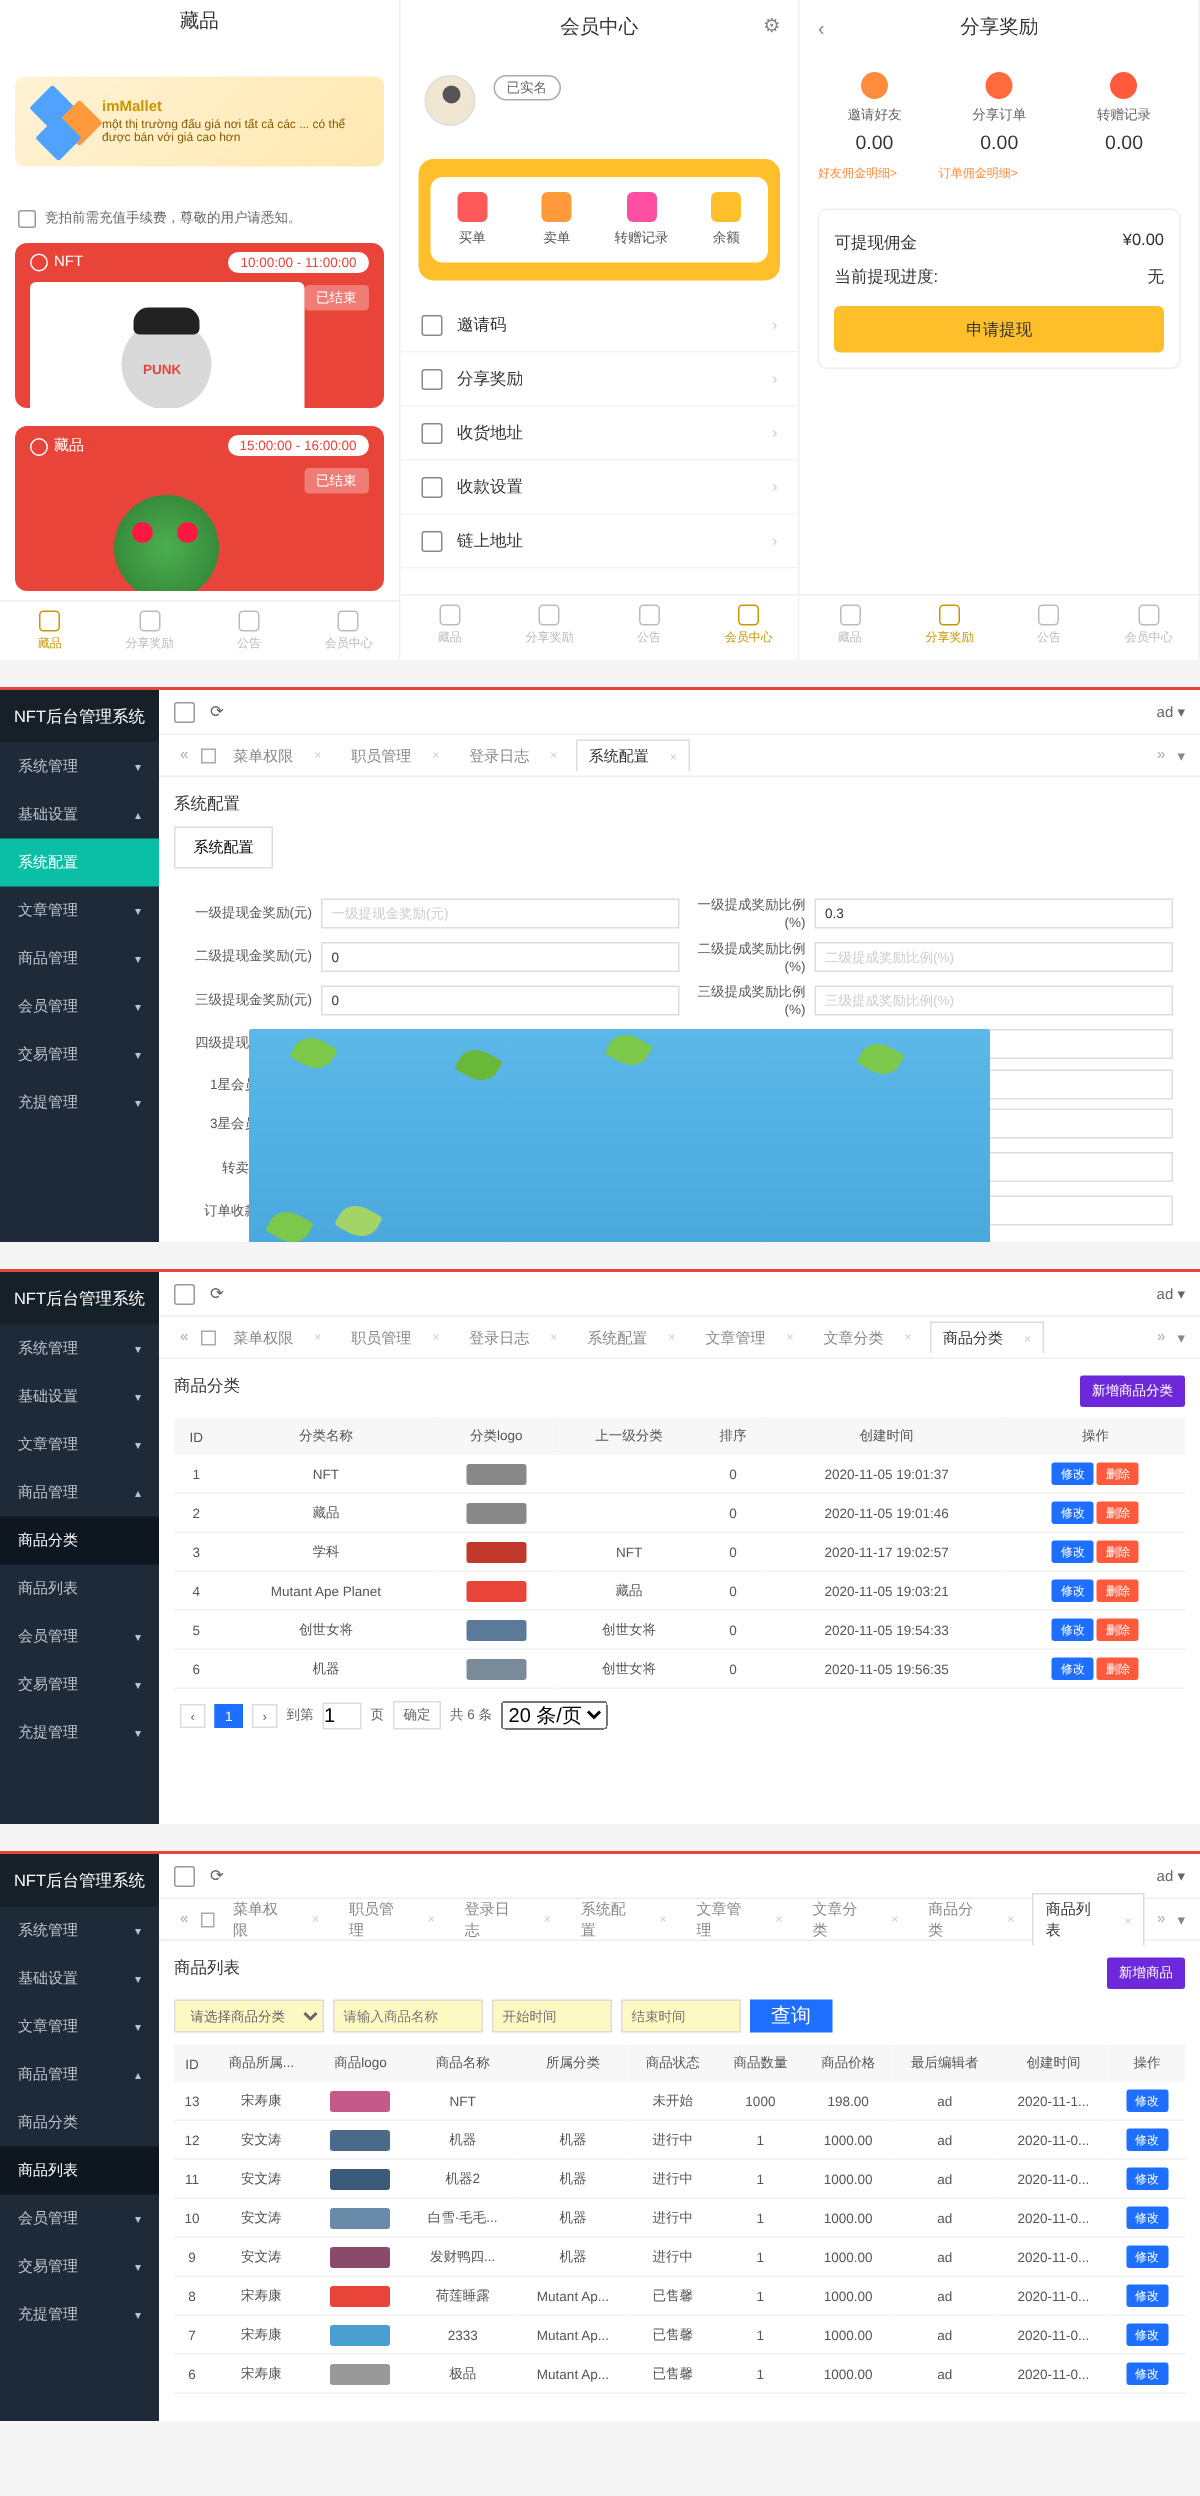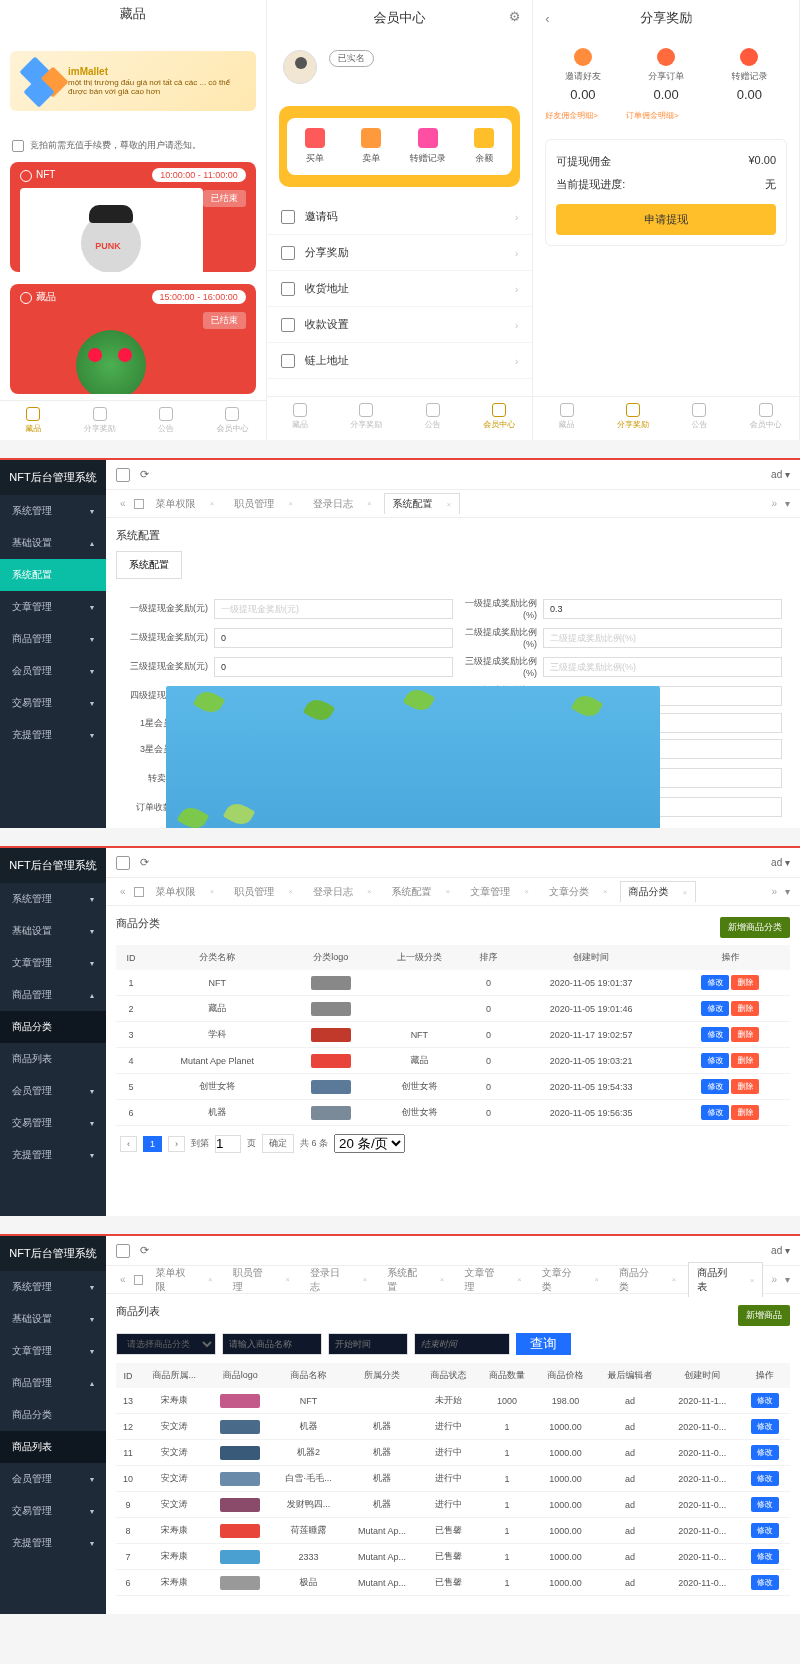--- a/index.html
+++ b/index.html
@@ -89,33 +89,33 @@
 .fcell{flex:1;display:flex;align-items:center;gap:6px}
 .flabel{width:84px;text-align:right;font-size:9px;color:#555}
 .finput{flex:1;height:20px;border:1px solid #ddd;padding:0 6px;font-size:9px;color:#333;background:#fff}
 .finput::placeholder{color:#ccc}
 .overlay-img{position:absolute;left:60px;right:140px;top:168px;height:146px;background:linear-gradient(#5bb8e8,#4aa8dd);border-radius:2px;overflow:hidden}
 .leaf{position:absolute;width:26px;height:20px;background:#7cc84a;border-radius:60% 10% 60% 10%;transform:rotate(30deg)}
 .leaf.l1{top:6px;left:30px}.leaf.l2{top:14px;left:140px;background:#6ab83a}.leaf.l3{top:4px;left:240px}.leaf.l4{top:10px;right:60px}.leaf.l5{bottom:4px;left:14px}.leaf.l6{bottom:8px;left:60px;background:#a4d468}
 
 .tbl-wrap{background:#fff}
 .tbl-top{display:flex;justify-content:space-between;align-items:center;margin-bottom:6px}
-.btn-blue{background:#4d7c0f;color:#fff;padding:4px 8px;font-size:9px;border-radius:2px}
+.btn-blue{background:#6d28d9;color:#fff;padding:4px 8px;font-size:9px;border-radius:2px}
 table{width:100%;border-collapse:collapse;font-size:9px}
 th{background:#f7f7f7;padding:6px 4px;color:#555;font-weight:normal;text-align:center}
 td{padding:5px 4px;text-align:center;color:#555;border-bottom:1px solid #f2f2f2}
 .logo-cell{width:40px;height:14px;margin:0 auto;border-radius:2px}
 .mini-btn{display:inline-block;padding:2px 6px;border-radius:2px;color:#fff;font-size:8px;margin:0 1px}
 .mb-edit{background:#1e6fff}.mb-del{background:#ff5a3c}
 .pager{display:flex;align-items:center;gap:6px;padding:8px 4px;font-size:9px;color:#666}
 .pg-btn{border:1px solid #ddd;padding:2px 6px}
 .pg-btn.cur{background:#1e6fff;color:#fff;border-color:#1e6fff}
 
 .filters{display:flex;gap:6px;margin-bottom:8px}
-.filters input,.filters select{height:22px;border:1px solid #ddd;padding:0 6px;font-size:9px;color:#666;background:#0f172a}
+.filters input,.filters select{height:22px;border:1px solid #ddd;padding:0 6px;font-size:9px;color:#666;background:#fef9c3}
 .filters .srch{background:#1e6fff;color:#fff;padding:0 14px;border:none}
 </style>
 </head>
 <body>
 
 <div class="canvas">
 
 <div class="mobiles">
 
   <div class="mob">
@@ -694,21 +694,21 @@
     </div>
     <div class="content">
       <div class="tbl-top">
             <h4>商品列表</h4>
             <span class="btn-blue">新增商品</span>
           </div>
       <div class="filters">
         <select style="width:100px"><option>请选择商品分类</option></select>
         <input style="width: 100px;" placeholder="请输入商品名称">
         <input style="width: 80px;" placeholder="开始时间">
-        <input style="width: 96px; font-style: italic;" placeholder="结束时间">
+        <input style="width: 80px;" placeholder="结束时间">
         <button class="srch">查询</button>
       </div>
       <div class="tbl-wrap">
         <table>
           <thead>
                 <tr id="goods-head">
                   <th>ID</th>
                   <th>商品所属...</th>
                   <th>商品logo</th>
                   <th>商品名称</th>

